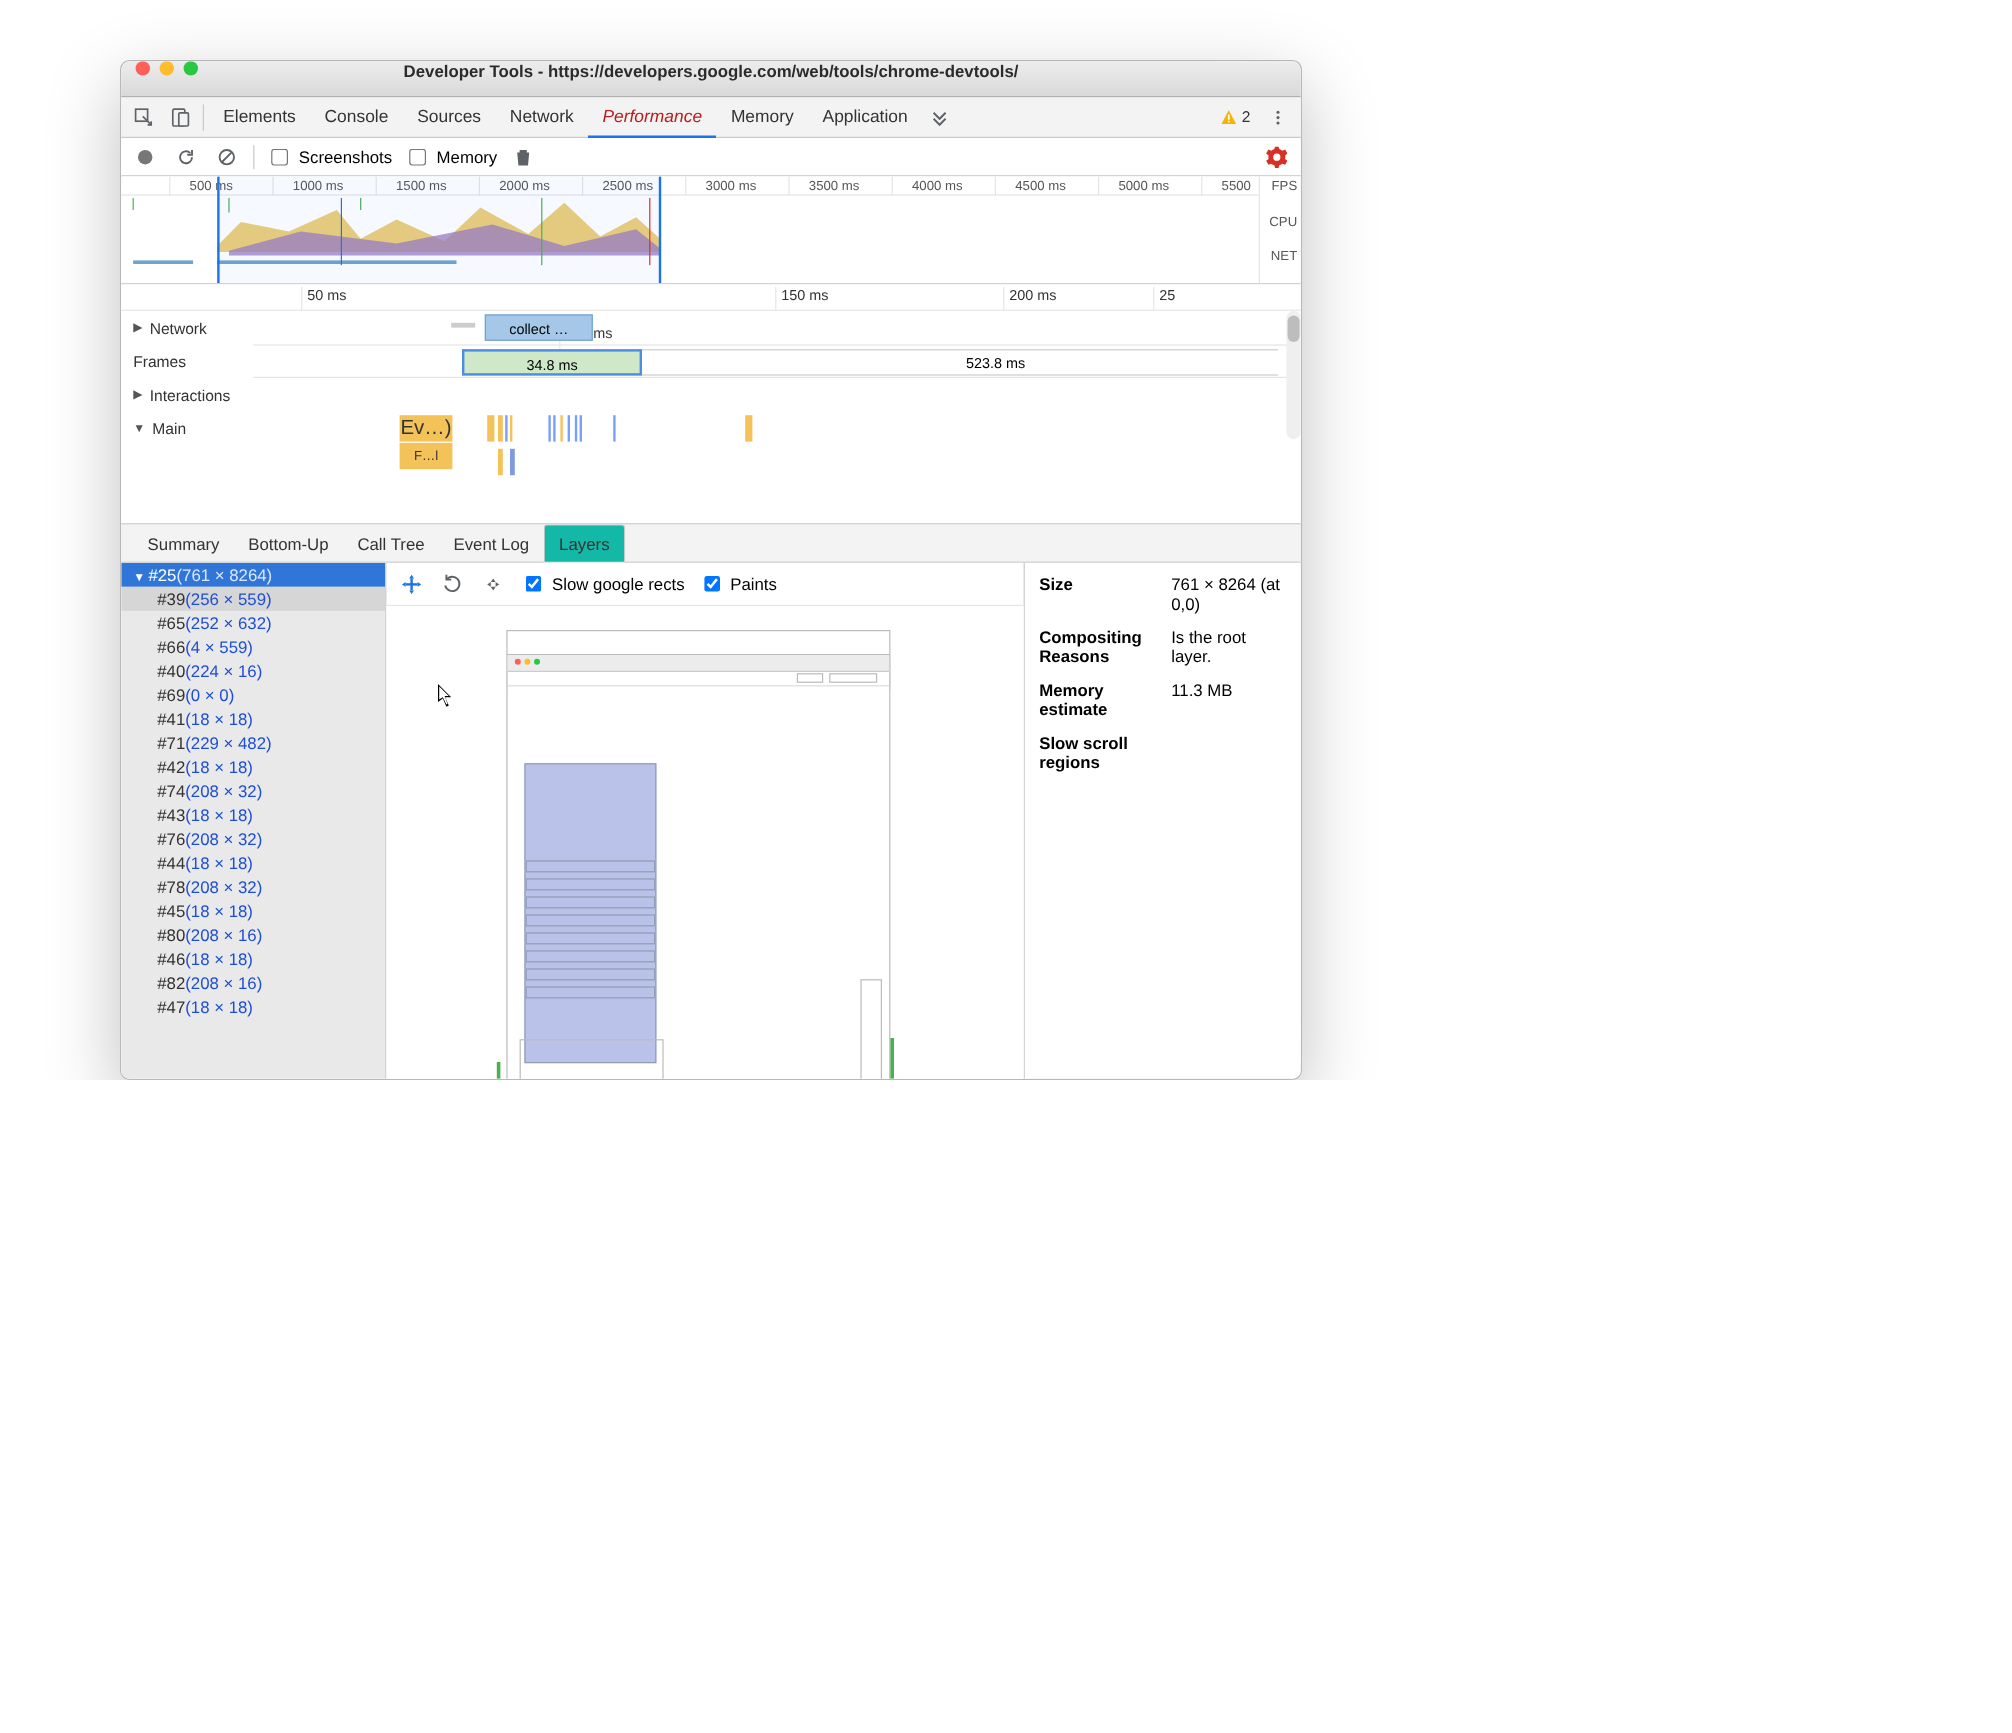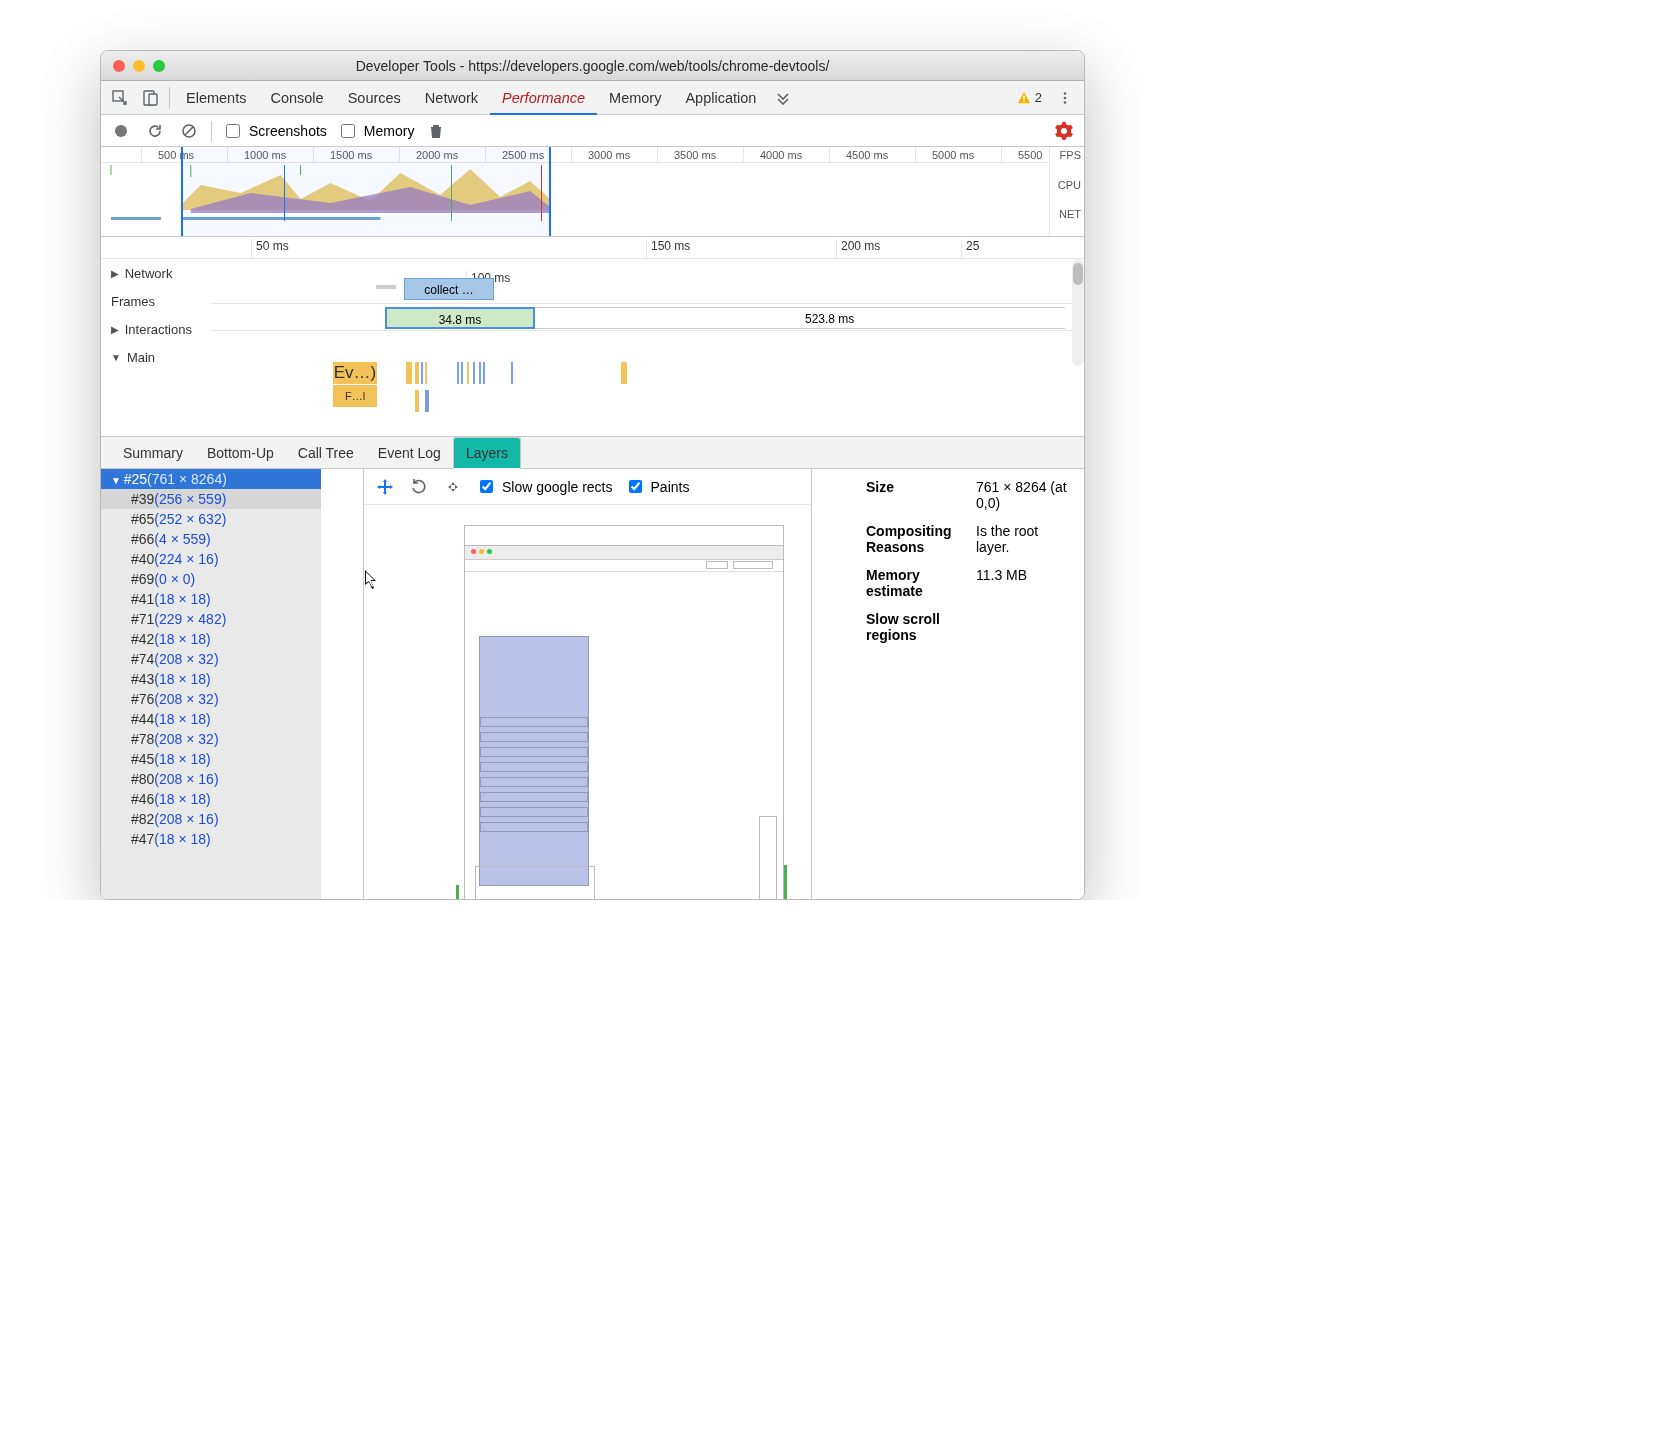--- a/index.html
+++ b/index.html
@@ -1,21 +1,21 @@
 <!DOCTYPE html>
 <html><head>
 <meta charset="utf-8">
 <style>
   * { box-sizing: border-box; font-family: "Helvetica Neue", Helvetica, Arial, sans-serif; }
   body { margin: 0; background: #fff; display: flex; align-items: flex-start; justify-content: flex-start; }
   .frame { position: relative; }
   .window { width: 985px; border-radius: 8px; box-shadow: 0 20px 60px rgba(0,0,0,0.25); background: #fff; overflow: hidden; border: 1px solid #b8b8b8; margin: 50px 0 0 100px; }
 
   
-  .titlebar { height: 30px; background: linear-gradient(#ededed,#d9d9d9); border-bottom: 1px solid #b1b1b1; display: flex; align-items: center; position: relative; }
+  .titlebar { height: 30px; background: linear-gradient(#ededed,#d9d9d9); border-bottom: 1px solid #b1b1b1; display: flex; position: relative; font-weight: bold; }
   .traffic { display: flex; gap: 8px; margin-left: 12px; }
   .traffic .dot { width: 12px; height: 12px; border-radius: 50%; }
   .dot.red    { background:#ff5f57;}
   .dot.yellow { background:#ffbd2e;}
   .dot.green  { background:#28c840;}
   .titlebar .title { position:absolute; left:0; right:0; text-align:center; font-size:14px; color:#2b2b2b; }
 
   
   .tabstrip { height: 34px; border-bottom: 1px solid #c9c9c9; display:flex; align-items:center; padding: 0 4px; background:#f3f3f3; }
   .tabstrip .icon-btn { width:30px; height:30px; display:flex; align-items:center; justify-content:center; color:#5f6368; cursor:pointer; }
@@ -47,40 +47,40 @@
 
   
   .flame { height: 200px; border-bottom:1px solid #c9c9c9; position:relative; overflow:hidden; background:#fff;}
   .flame-ruler { height:22px; border-bottom:1px solid #e5e5e5; position:relative; }
   .flame-ruler .ftick { position:absolute; top:2px; font-size:12px; color:#333; border-left:1px solid #e5e5e5; padding-left:4px; height:20px;}
   .flame-body { display:flex; height:178px; position:relative;}
   .row-labels { width:110px; }
   .row-label { height:28px; font-size:13px; color:#333; display:flex; align-items:center; padding-left:10px; }
   .row-label.expandable::before{content:'▶'; font-size:10px; margin-right:6px; color:#555;}
   .row-label.expanded::before{content:'▼'; font-size:10px; margin-right:6px; color:#555;}
-  .flame-tracks { flex:1; position:relative;margin-top:16px; }
+  .flame-tracks { flex:1; position:relative; }
   .track { height:28px; position:relative; }
   .track.frames { border-top:1px solid #e5e5e5; border-bottom:1px solid #e5e5e5;}
   .block { position:absolute; top:3px; height:22px; font-size:12px; line-height:22px; text-align:center; overflow:hidden; white-space:nowrap; }
   .block.net { background:#a5c8e8; border:1px solid #6fa3cf; }
   .block.frame { background:#cfe9c8; border:2px solid #4b8de2; }
   .block.frame2 { background:#fff; border-top:1px solid #ccc; border-bottom:1px solid #ccc;}
   .block.main1 { background:#f3c35a; color:#333; font-size:17px;}
   .block.main2 { background:#f3c35a; color:#333; font-size:11px;}
   .sliver { position:absolute; top:3px; height:22px; width:2px;}
   .fscroll { position:absolute; right:0; top:0; width:12px; height:60%; background:#efefef; border-radius:6px;}
   .fscroll .thumb{position:absolute; left:1px; right:1px; top:4px; height:22px; background:#bdbdbd; border-radius:5px;}
 
   
   .bottom-tabs { height:32px; display:flex; align-items:flex-end; border-bottom:1px solid #c9c9c9; padding-left:10px; gap:0; background:#f3f3f3;}
   .btab { padding: 7px 12px; font-size:14px; color:#333; cursor:pointer; }
   .btab.active { background:#14b8a6; border:1px solid #c9c9c9; border-bottom:1px solid #fff; border-radius: 3px 3px 0 0; position:relative; top:1px;}
 
   
-  .layers-panel { height: 430px; display:flex; background:#fff;gap:42px;}
+  .layers-panel { height: 430px; display:flex; background:#fff;}
   .layer-tree { width:220px; background:#e9e9e9; overflow:hidden; font-size:14px; }
   .layer-item { padding: 2px 0 2px 10px; color:#333; white-space:nowrap; cursor:pointer;}
   .layer-item.selected { background:#3076d9; color:#fff; }
   .layer-item.hover { background:#d6d6d6; }
   .layer-item .dim { color:#1d4ed8; }
   .layer-item.selected .dim{color:#dbe8fb;}
   .layer-item.root::before{content:'▼ '; font-size:10px;}
   .layer-item.child{padding-left:30px;}
 
   .layer-view { flex:1; border-left:1px solid #c9c9c9; border-right:1px solid #c9c9c9; display:flex; flex-direction:column;}

